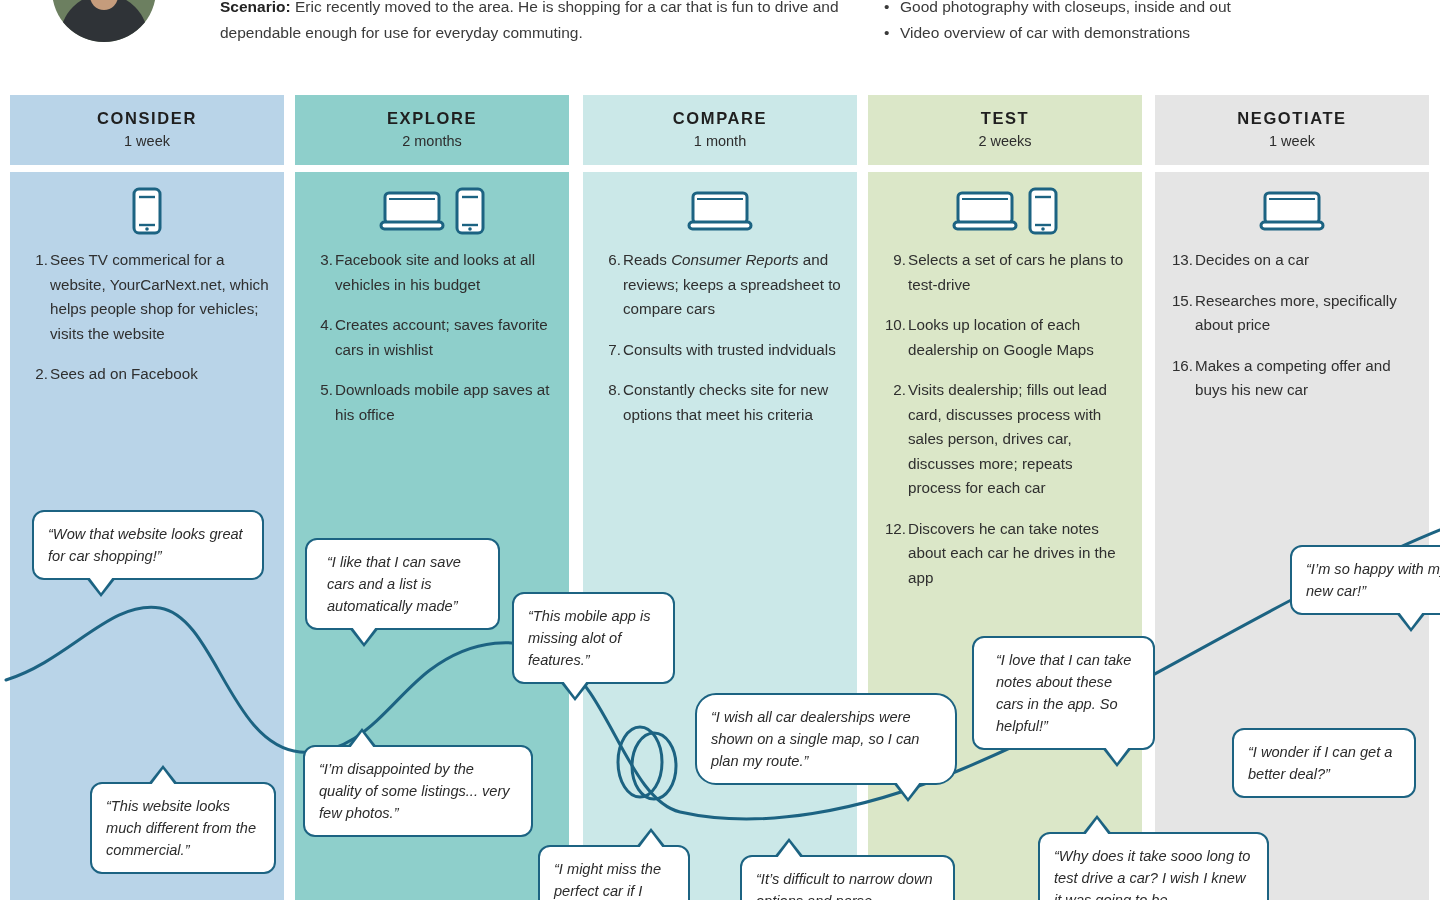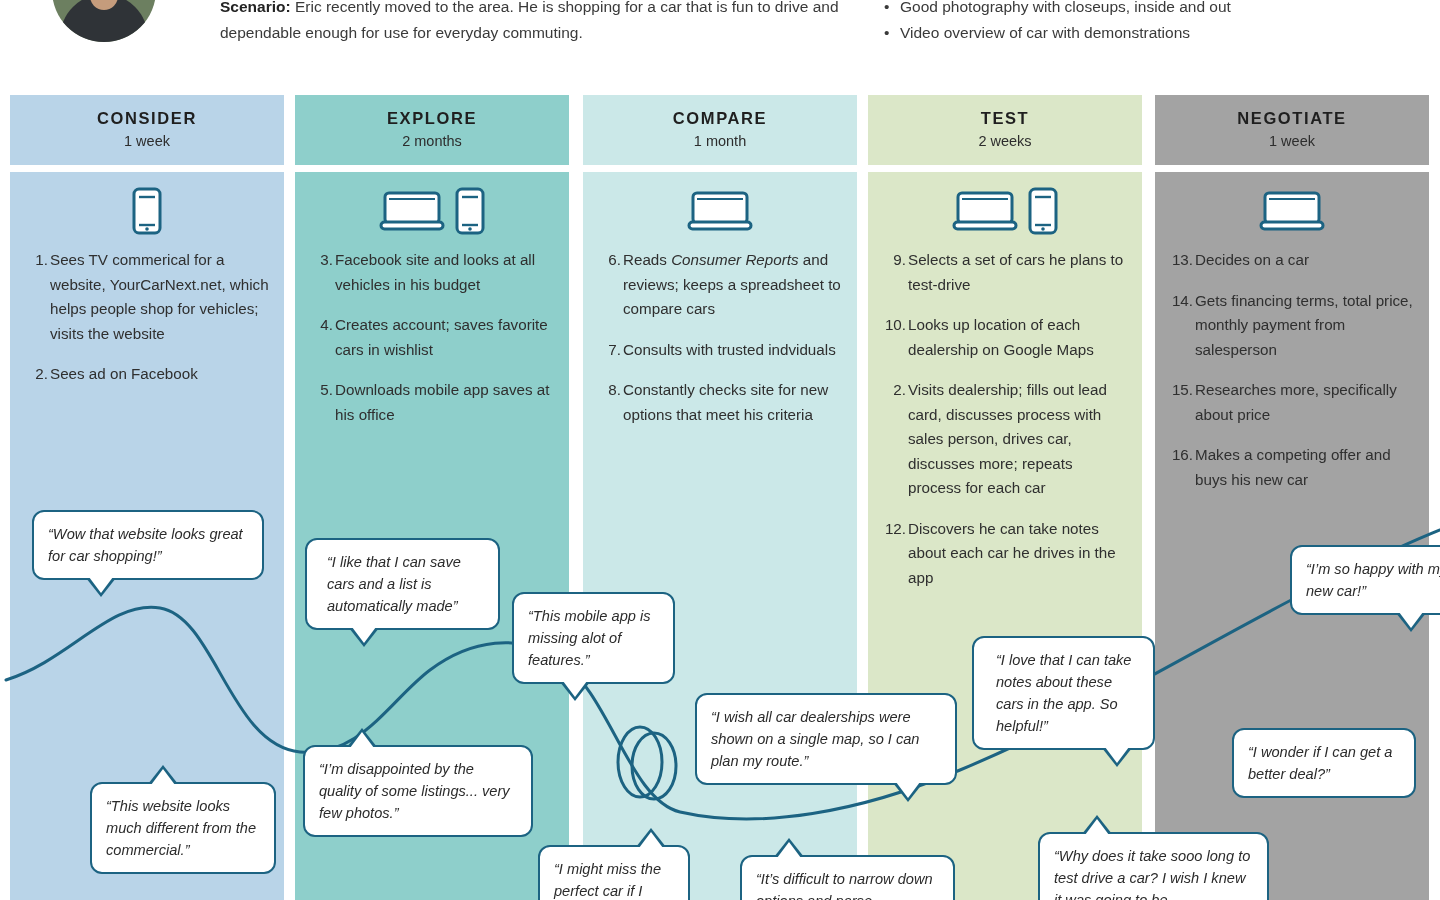--- a/index.html
+++ b/index.html
@@ -124,21 +124,21 @@
     width: 24px;
     text-align: right;
   }
   ol.steps li em { font-style: italic; }
 
   
   .c-consider  .col-head, .c-consider  .col-body { background:#b9d4e8; }
   .c-explore   .col-head, .c-explore   .col-body { background:#8ecfcb; }
   .c-compare   .col-head, .c-compare   .col-body { background:#cbe8e8; }
   .c-test      .col-head, .c-test      .col-body { background:#dbe7c8; }
-  .c-negotiate .col-head, .c-negotiate .col-body { background:#a3a3a3; }
+  .c-negotiate .col-head, .c-negotiate .col-body { background:#e5e5e5; }
 
   
   #curve {
     position: absolute;
     left: 0; top: 0;
     width: 1440px; height: 900px;
     pointer-events: none;
   }
 
   
@@ -370,24 +370,20 @@
             <rect x="2" y="33" width="62" height="7" rx="3.5" fill="#fff" stroke="#1c6382" stroke-width="3"></rect>
           </svg>
       </span>
     </div>
     <ol class="steps">
       <li>
         <span class="num">13.</span>
         <span>Decides on a car</span>
       </li>
       <li>
-        <span class="num">14.</span>
-        <span>Gets financing terms, total price, monthly payment from salesperson</span>
-      </li>
-      <li>
         <span class="num">15.</span>
         <span>Researches more, specifically about price</span>
       </li>
       <li>
         <span class="num">16.</span>
         <span>Makes a competing offer and buys his new car</span>
       </li>
     </ol>
   </div>
 </div>
@@ -429,21 +425,21 @@
   <span class="tail" style="left:46px;"></span>
   <span class="tail-i" style="left:46px;"></span>
 </div>
 
 <div class="bubble t-up" style="left:538px; top:845px; width:152px; height:80px;">
   <span>“I might miss the perfect car if I</span>
   <span class="tail" style="left:96px;"></span>
   <span class="tail-i" style="left:96px;"></span>
 </div>
 
-<div class="bubble t-down" style="left:695px; top:693px; width:262px;">
+<div class="bubble t-down" style="left:695px; top:693px; width:262px;border-radius:21px;">
   <span>“I wish all car dealerships were shown on a single map, so I can plan my route.”</span>
   <span class="tail" style="left:196px;"></span>
   <span class="tail-i" style="left:196px;"></span>
 </div>
 
 <div class="bubble t-up" style="left:740px; top:855px; width:215px; height:70px;">
   <span>“It’s difficult to narrow down options and parse</span>
   <span class="tail" style="left:32px;"></span>
   <span class="tail-i" style="left:32px;"></span>
 </div>

